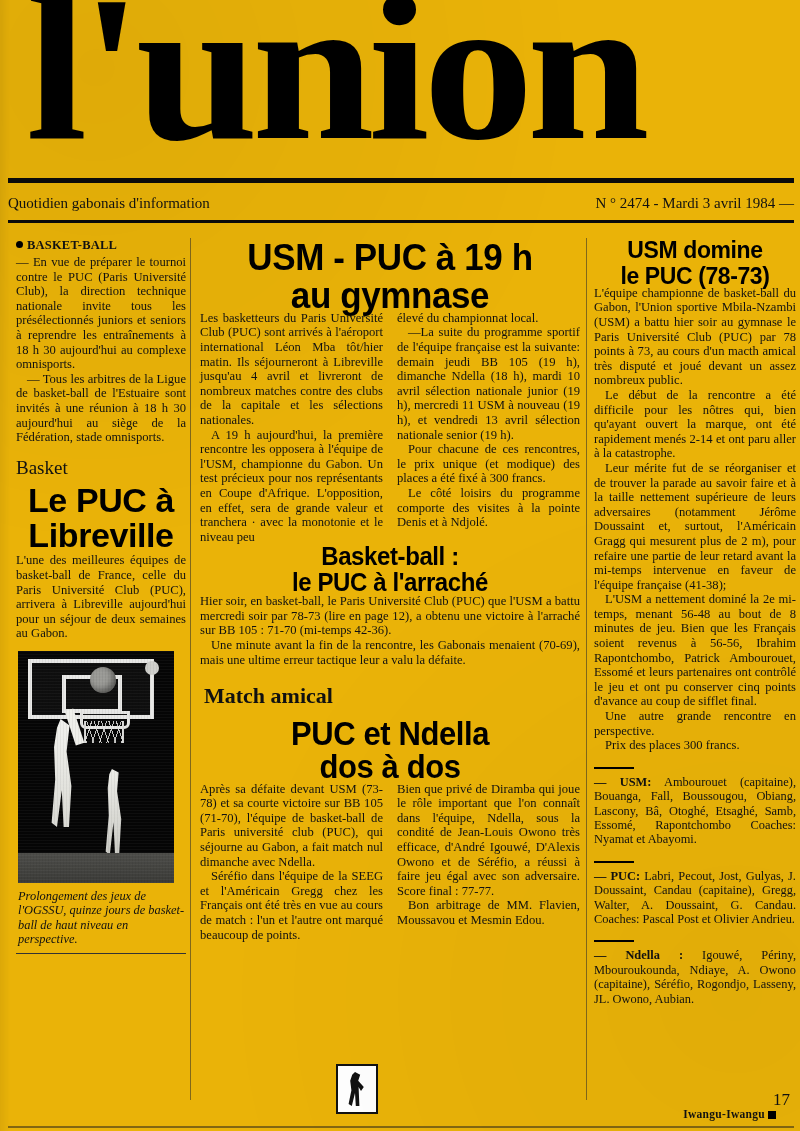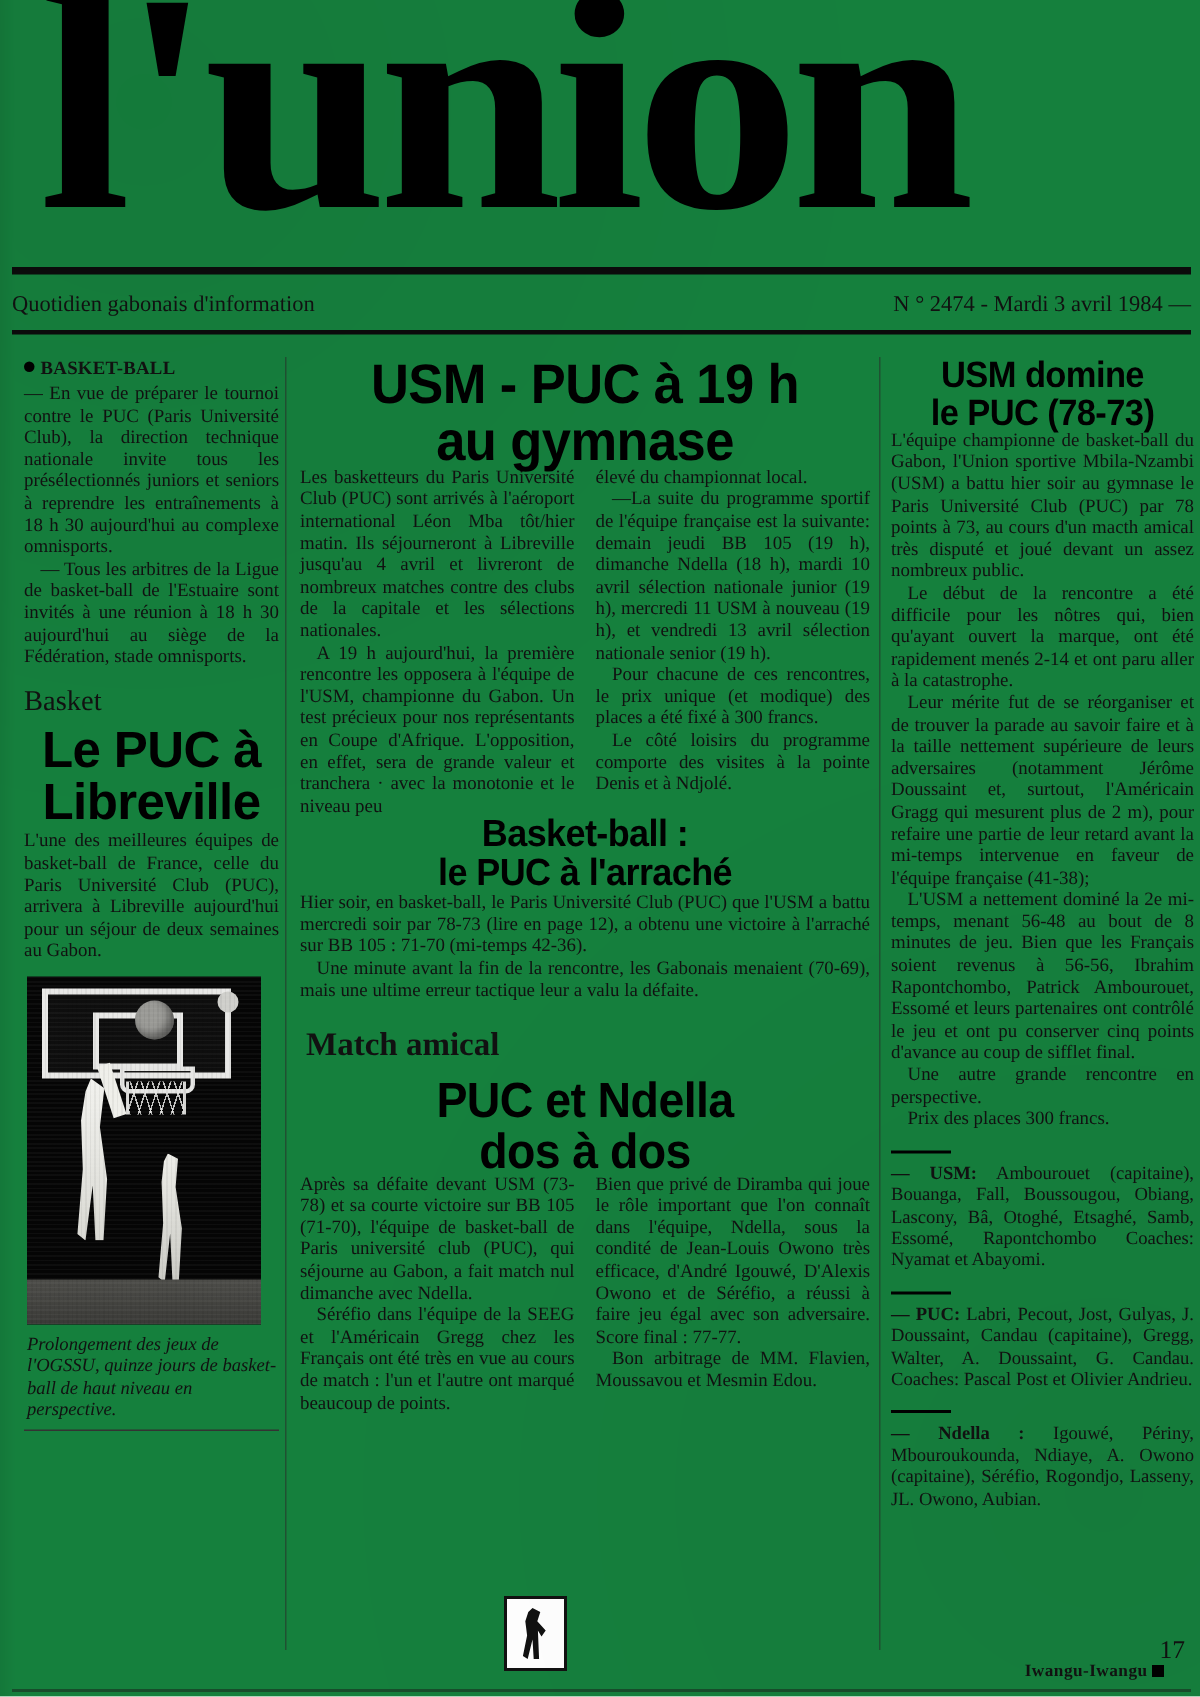--- a/index.html
+++ b/index.html
@@ -14,21 +14,21 @@
     position: relative;
     font-family: "Liberation Serif", "DejaVu Serif", serif;
     color: #111;
     overflow: hidden;
   }
 
   
   .page {
     position: absolute;
     inset: 0;
-    background: #15803d;
+    background: #eab308;
     text-decoration: underline;
   }
   .page::after {
     content: "";
     position: absolute;
     inset: 0;
     pointer-events: none;
     background:
       radial-gradient(circle at 12% 6%, rgba(0,0,0,0.05), transparent 38%),
       radial-gradient(circle at 92% 88%, rgba(0,0,0,0.04), transparent 42%),

